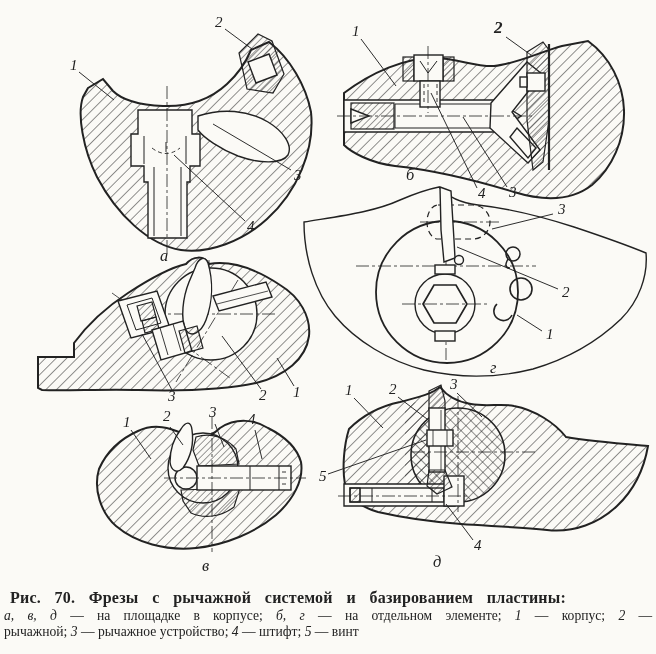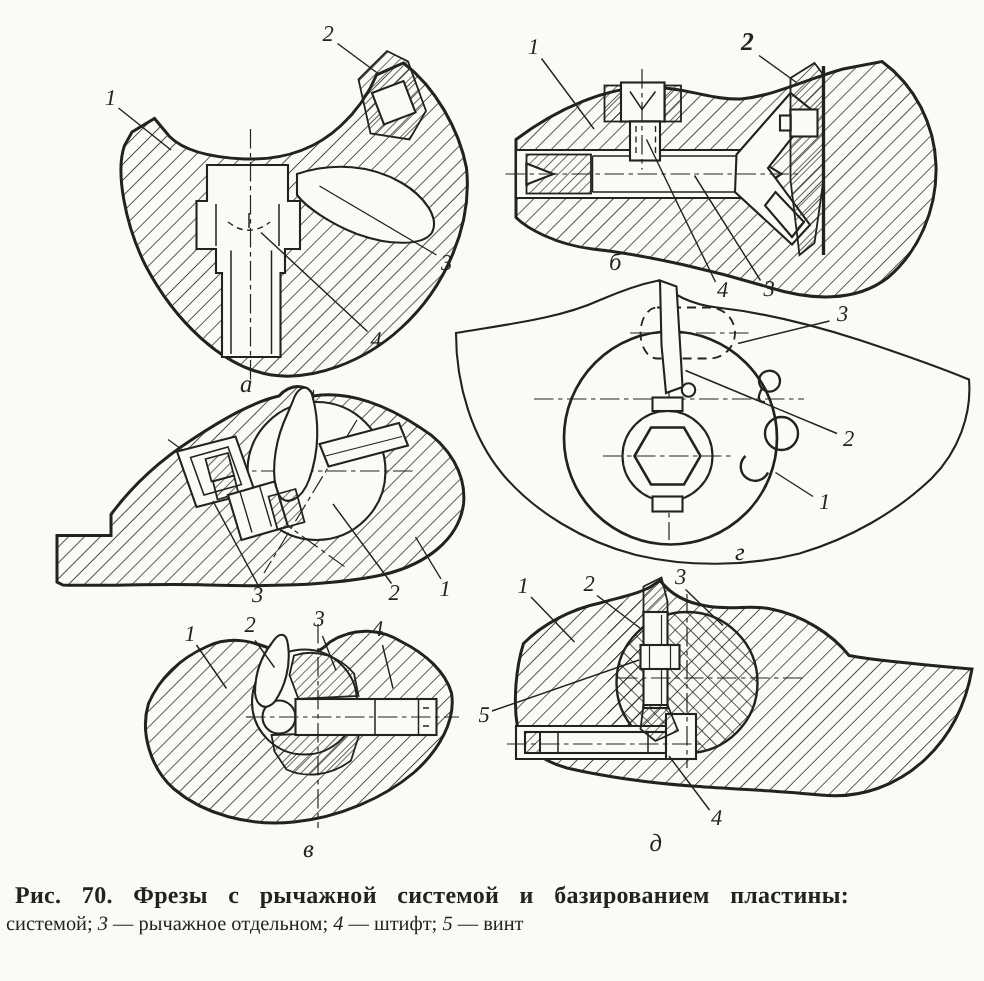--- a/index.html
+++ b/index.html
@@ -210,16 +210,17 @@
       <text class="n" x="319" y="481">5</text>
       <line class="ld" x1="473" y1="540" x2="446" y2="504"></line>
       <text class="n" x="474" y="550">4</text>
     </g>
     <text class="pl" x="433" y="567">д</text>
   </g>
 </svg>
 
 <div class="caption">
   <p class="cap-title">Рис. 70. Фрезы с рычажной системой и базированием пластины:</p>
-  <p class="cap-l2"><span>системой; </span><span class="it">3</span><span> — рычажное отдельном; </span><span class="it">4</span><span> — штифт; </span><span class="it">5</span><span> — винт</span></p>
+  <p class="cap-l1"><span class="it">а, в, д</span><span> — на площадке в корпусе; </span><span class="it">б, г</span><span> — на отдельном элементе; </span><span class="it">1</span><span> — корпус; </span><span class="it">2</span><span> —</span></p>
+  <p class="cap-l2"><span>рычажной; </span><span class="it">3</span><span> — рычажное устройство; </span><span class="it">4</span><span> — штифт; </span><span class="it">5</span><span> — винт</span></p>
 </div>
 
 </div>
 
 </body></html>

